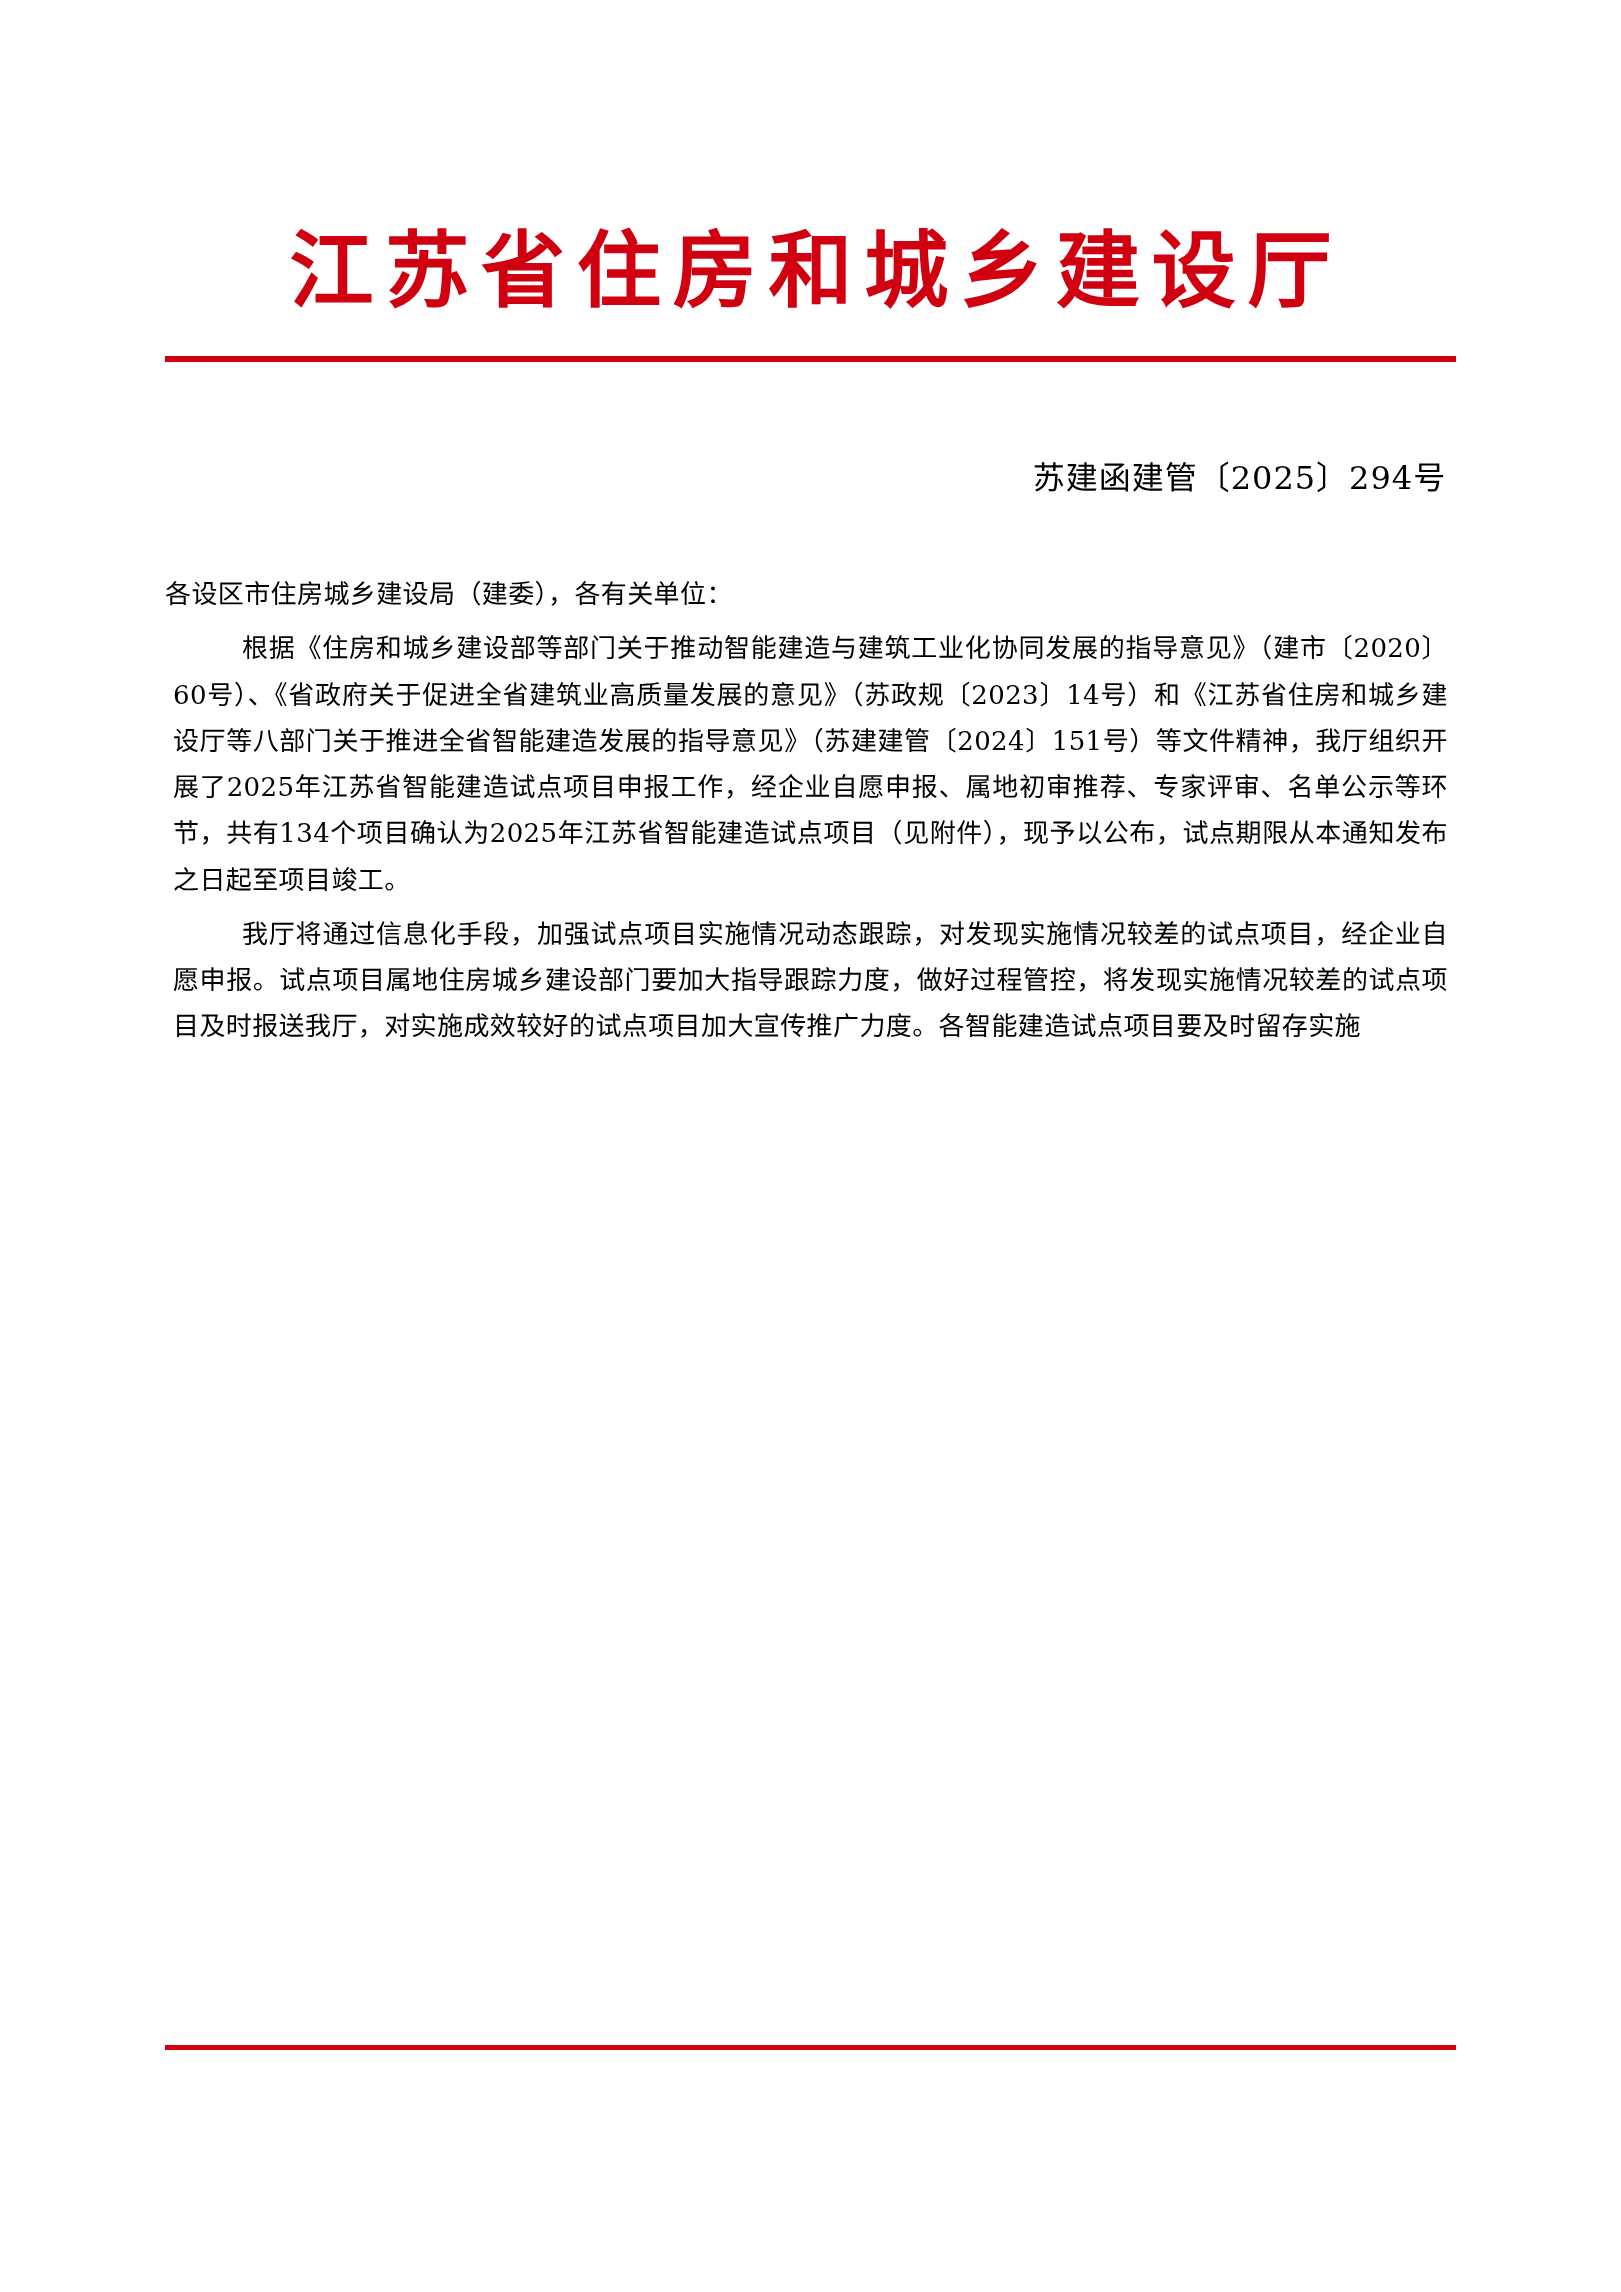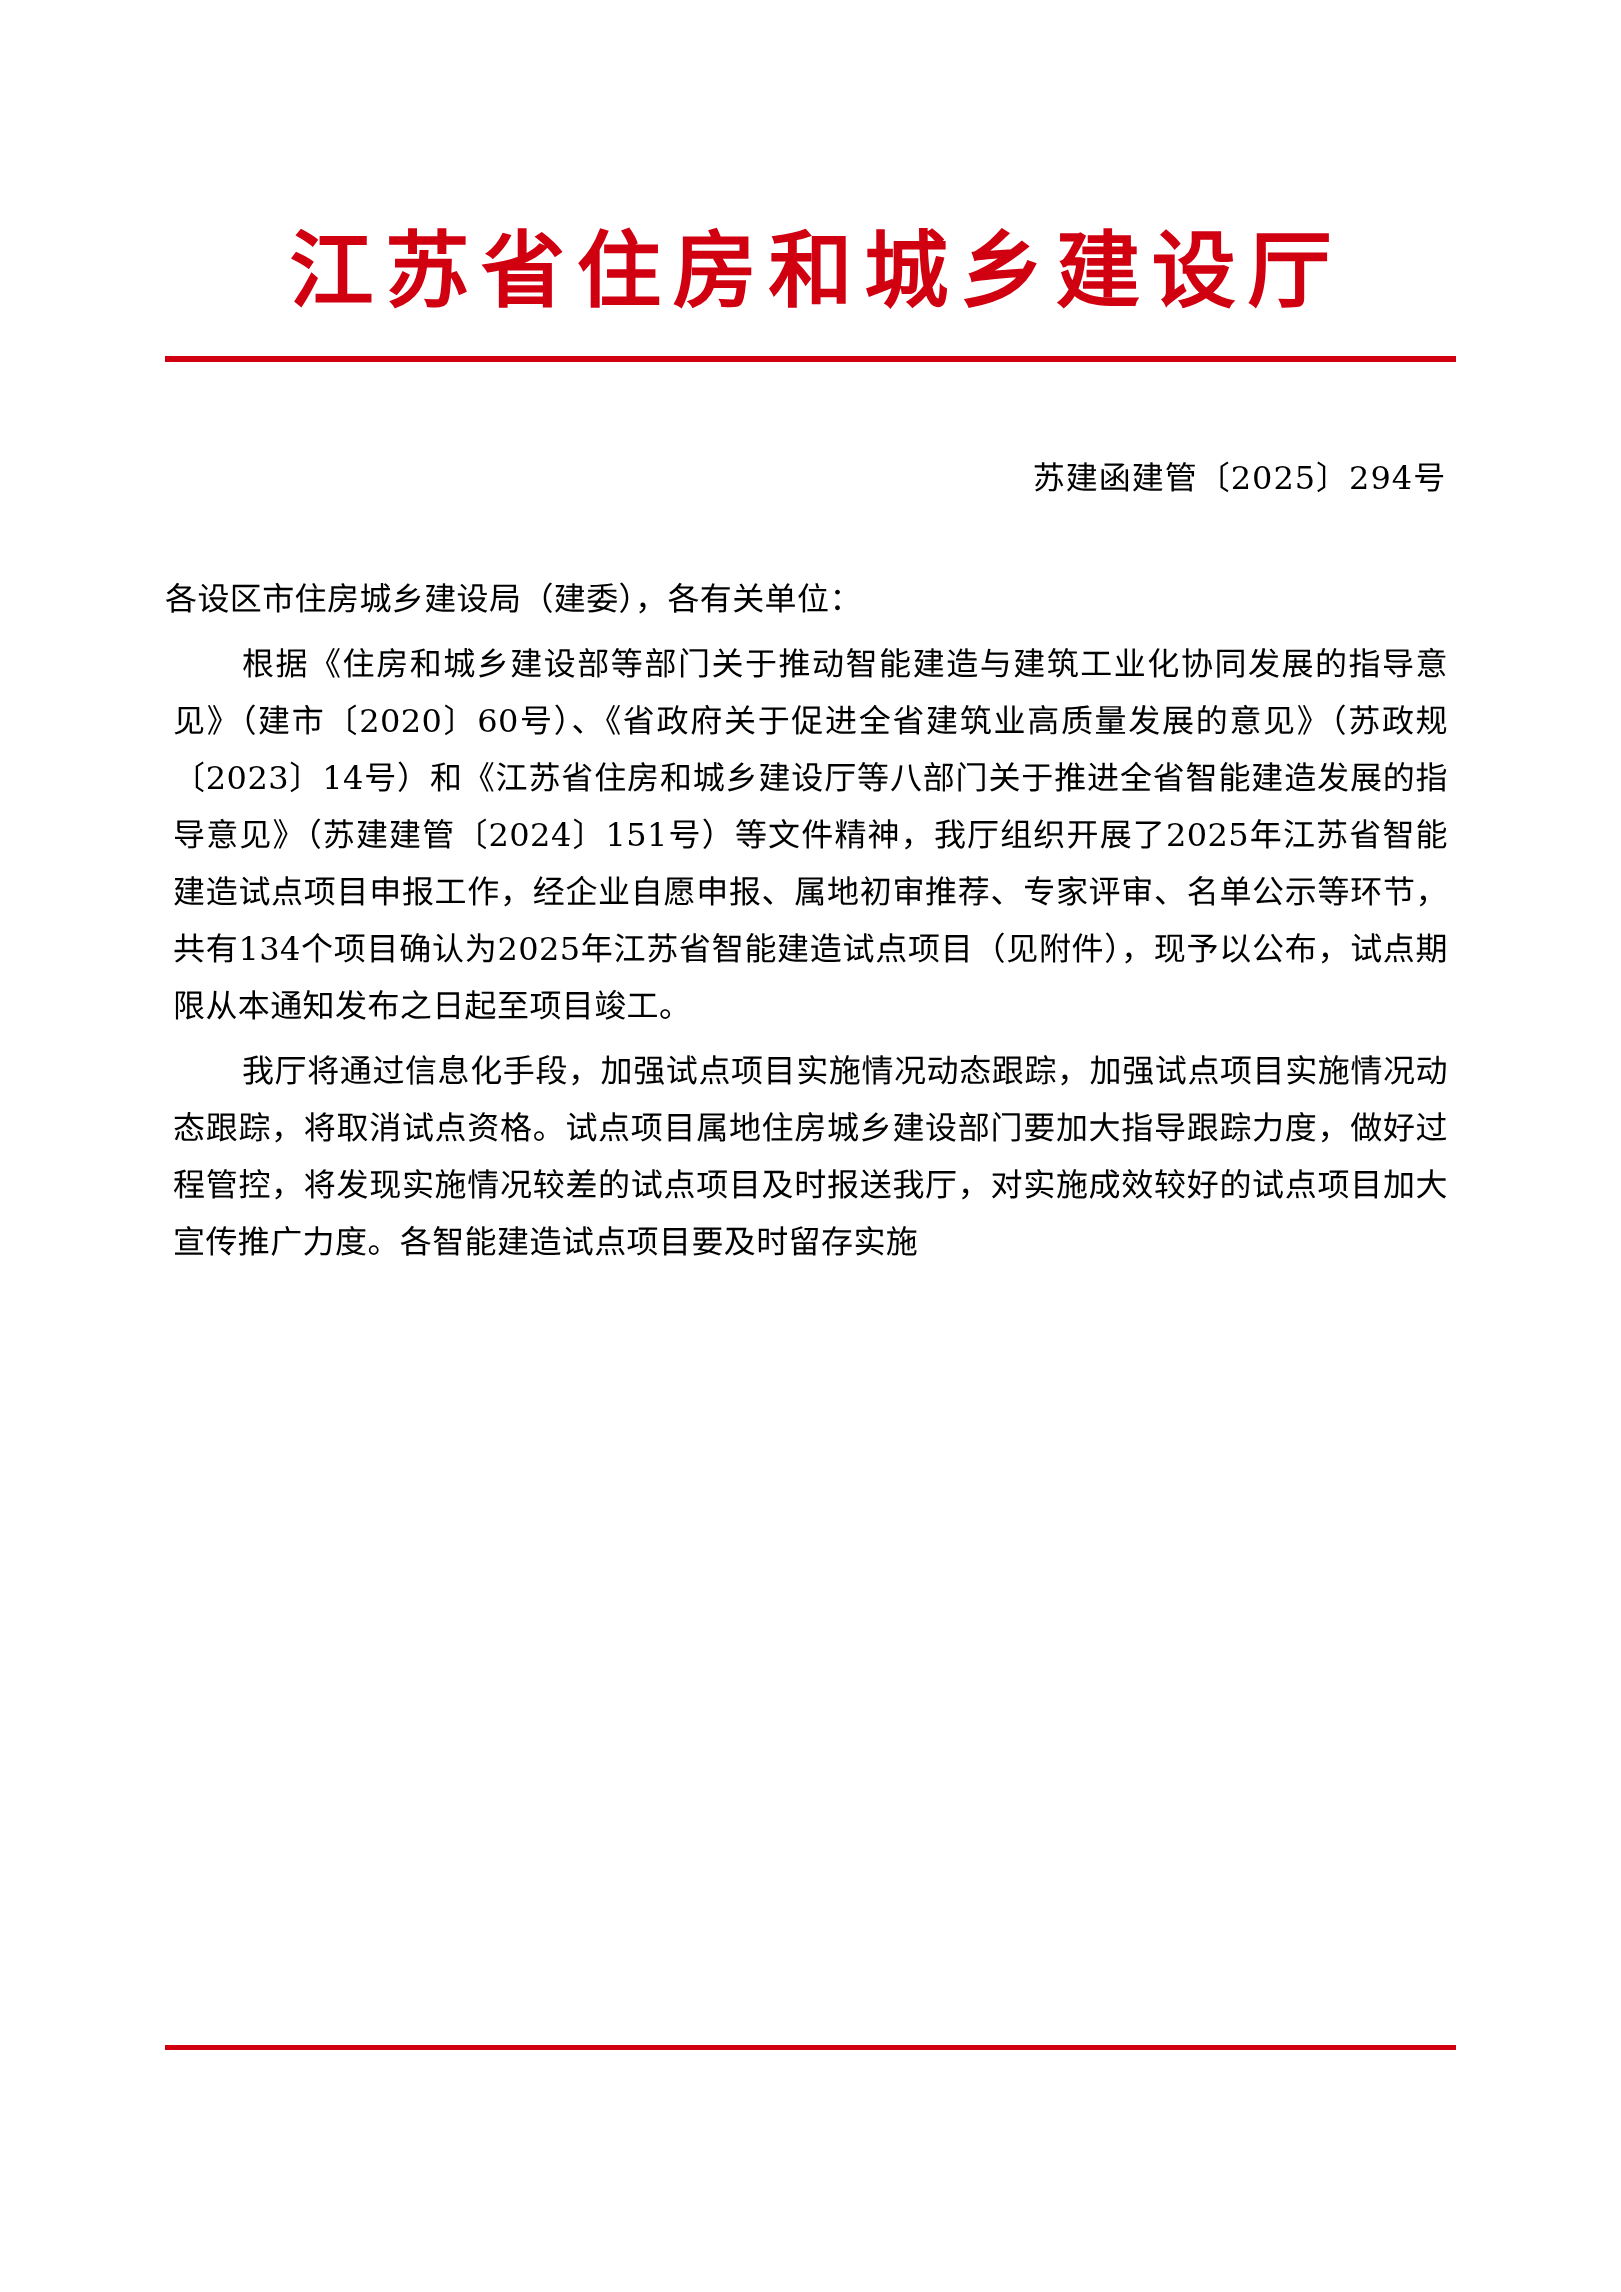--- a/index.html
+++ b/index.html
@@ -70,21 +70,21 @@
     letter-spacing: 1px;
     font-family: "DejaVu Serif", "Liberation Serif", serif;
   }
   .doc-title .line2 {
     display: block;
   }
 
   
   .body-text {
     margin-top: 65px;
-    font-size: 32px;
+    font-size: 26px;
     line-height: 1.78;
     letter-spacing: 0.4px;
     text-align: justify;
     text-justify: inter-ideograph;
     font-family: "DejaVu Serif", "Liberation Serif", serif;
   }
   .salutation {
     margin: 0 0 0 0;
   }
   .para {
@@ -116,19 +116,19 @@
   <div class="doc-number-row">
     <span class="doc-number">苏建函建管〔2025〕294号</span>
   </div>
 
   <div class="doc-title">
   </div>
 
   <div class="body-text">
     <p class="salutation">各设区市住房城乡建设局（建委），各有关单位：</p>
     <p class="para">根据《住房和城乡建设部等部门关于推动智能建造与建筑工业化协同发展的指导意见》（建市〔2020〕60号）、《省政府关于促进全省建筑业高质量发展的意见》（苏政规〔2023〕14号）和《江苏省住房和城乡建设厅等八部门关于推进全省智能建造发展的指导意见》（苏建建管〔2024〕151号）等文件精神，我厅组织开展了2025年江苏省智能建造试点项目申报工作，经企业自愿申报、属地初审推荐、专家评审、名单公示等环节，共有134个项目确认为2025年江苏省智能建造试点项目（见附件），现予以公布，试点期限从本通知发布之日起至项目竣工。</p>
-    <p class="para">我厅将通过信息化手段，加强试点项目实施情况动态跟踪，加强试点项目实施情况动态跟踪，将取消试点资格。试点项目属地住房城乡建设部门要加大指导跟踪力度，做好过程管控，将发现实施情况较差的试点项目及时报送我厅，对实施成效较好的试点项目加大宣传推广力度。各智能建造试点项目要及时留存实施</p>
+    <p class="para">我厅将通过信息化手段，加强试点项目实施情况动态跟踪，对发现实施情况较差的试点项目，经企业自愿申报。试点项目属地住房城乡建设部门要加大指导跟踪力度，做好过程管控，将发现实施情况较差的试点项目及时报送我厅，对实施成效较好的试点项目加大宣传推广力度。各智能建造试点项目要及时留存实施</p>
   </div>
 
   <div class="footer-rule"></div>
 
 </div>
 
 
 </body></html>

